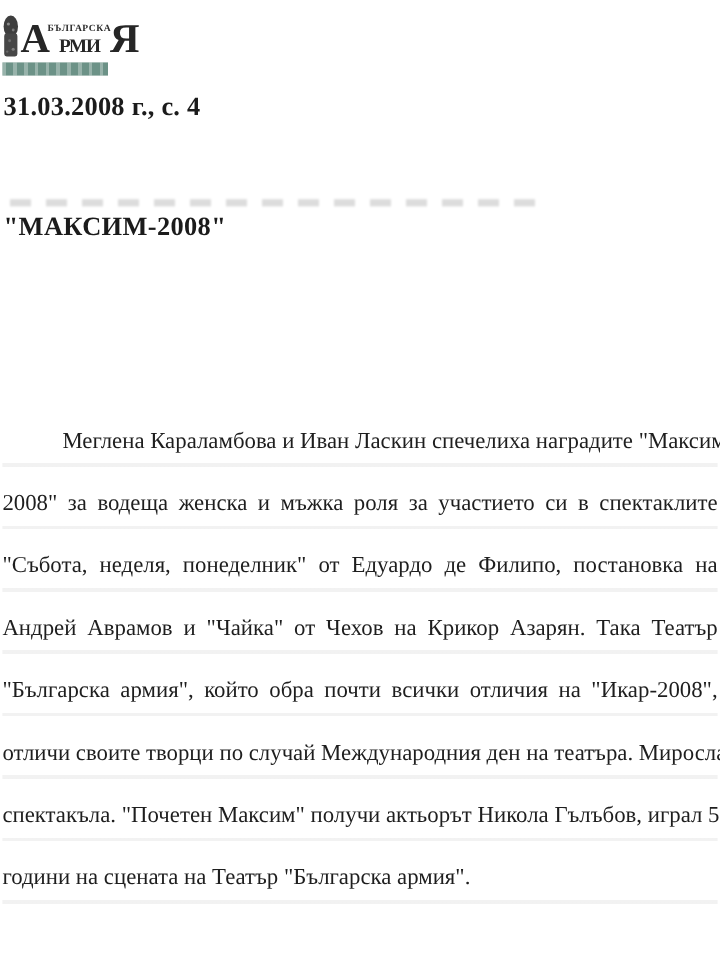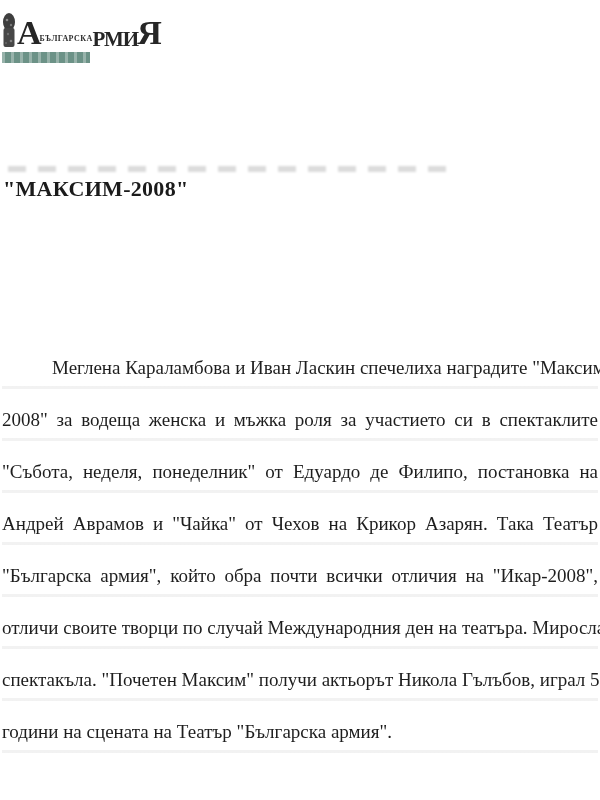--- a/index.html
+++ b/index.html
@@ -14,27 +14,27 @@
   .page { position:absolute; inset:0; background:#fff; }
 
   
   .masthead { position:absolute; top:8px; left:2px; width:90px; }
   .mast-row { display:flex; align-items:flex-end; height:42px; filter:blur(0.3px); }
   .emblem { width:14px; height:38px; margin-right:1px; flex:0 0 auto; }
   .big-letter {
     font-weight:bold; font-size:34px; line-height:34px;
     letter-spacing:-1px; color:#262626;
   }
-  .mid-col { display:flex; flex-direction:row; align-items:center; margin:0 -1px; }
+  .mid-col { display:flex; flex-direction:column; align-items:center; margin:0 -1px; }
   .small-name {
     font-weight:bold; font-size:8px; line-height:8px;
     letter-spacing:0.4px; color:#2b2b2b; white-space:nowrap;
   }
   .mid-name {
-    font-weight:bold; font-size:21px; line-height:22px;
+    font-weight:bold; font-size:16px; line-height:22px;
     letter-spacing:-1px; color:#262626;
   }
   .mast-banner {
     margin-top:2px; width:88px; height:11px;
     background-image:repeating-linear-gradient(90deg,
       rgba(255,255,255,0.30) 0 3px, rgba(255,255,255,0) 3px 9px);
   }
 
   
   .date-line {
@@ -91,20 +91,21 @@
       <span class="big-letter">А</span>
       <span class="mid-col">
         <span class="small-name">БЪЛГАРСКА</span>
         <span class="mid-name">РМИ</span>
       </span>
       <span class="big-letter">Я</span>
     </div>
     <div class="mast-banner" style="background-color: rgb(108, 146, 135);"></div>
   </div>
 
+  <div class="date-line">31.03.2008 г., с. 4</div>
 
   <div class="title-ghost"></div>
   <div class="article-title">"МАКСИМ-2008"</div>
 
   <div class="article-body">
     <div class="body-line first">Меглена Караламбова и Иван Ласкин спечелиха наградите "Максим-</div>
     <div class="body-line">2008" за водеща женска и мъжка роля за участието си в спектаклите</div>
     <div class="body-line">"Събота, неделя, понеделник" от Едуардо де Филипо, постановка на</div>
     <div class="body-line">Андрей Аврамов и "Чайка" от Чехов на Крикор Азарян. Така Театър</div>
     <div class="body-line">"Българска армия", който обра почти всички отличия на "Икар-2008",</div>

